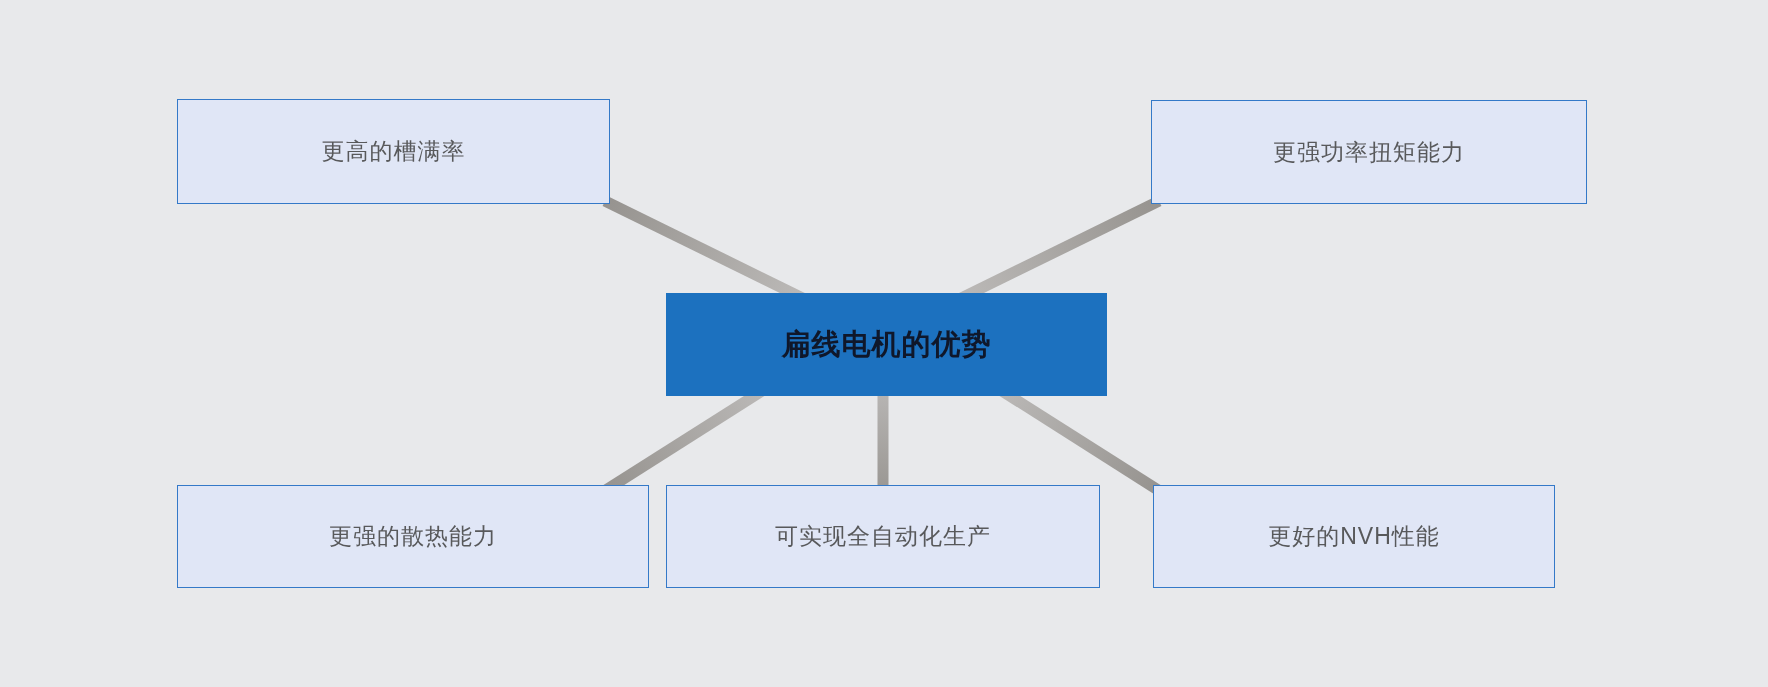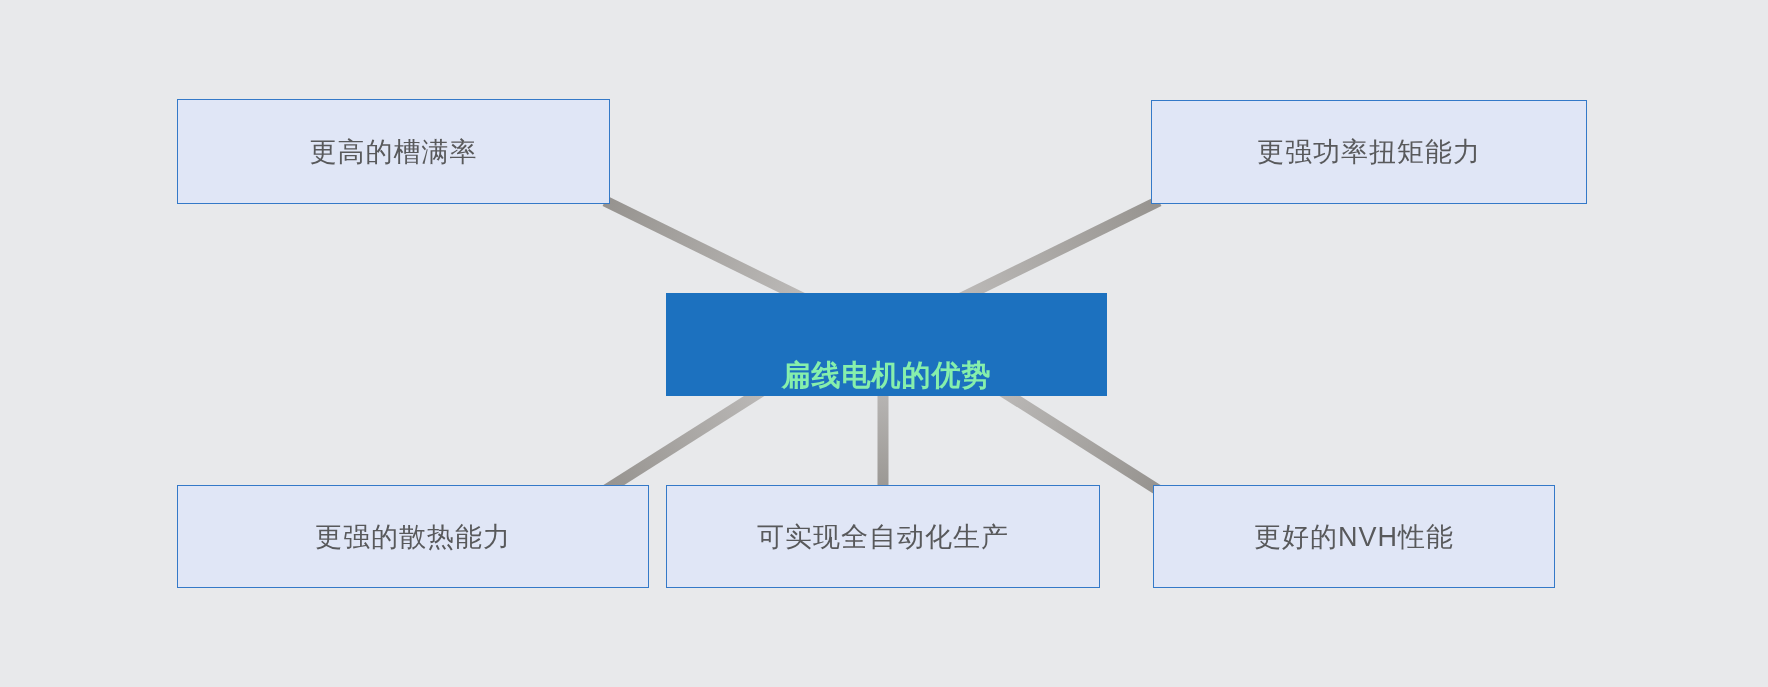--- a/index.html
+++ b/index.html
@@ -27,30 +27,29 @@
     display: flex;
     align-items: center;
     justify-content: center;
     box-sizing: border-box;
     text-align: center;
   }
   .node.outer {
     background: #e0e6f6;
     border: 1.5px solid #3479c8;
     color: #58595b;
-    font-size: 27px;
+    font-size: 23px;
     letter-spacing: 1px;
   }
   .node.hub {
     background: #1c71bf;
-    color: #86efac;
+    color: #0f172a;
     font-size: 29px;
     font-weight: bold;
     letter-spacing: 1px;
-    align-items: flex-end;
   }
   .pos-top-left      { left: 177px;  top: 99px;  width: 433px; height: 105px; }
   .pos-top-right     { left: 1151px; top: 100px; width: 436px; height: 104px; }
   .pos-center        { left: 666px;  top: 293px; width: 441px; height: 103px; }
   .pos-bottom-left   { left: 177px;  top: 485px; width: 472px; height: 103px; }
   .pos-bottom-center { left: 666px;  top: 485px; width: 434px; height: 103px; text-align: center; }
   .pos-bottom-right  { left: 1153px; top: 485px; width: 402px; height: 103px; }
 </style>
 </head>
 <body>

